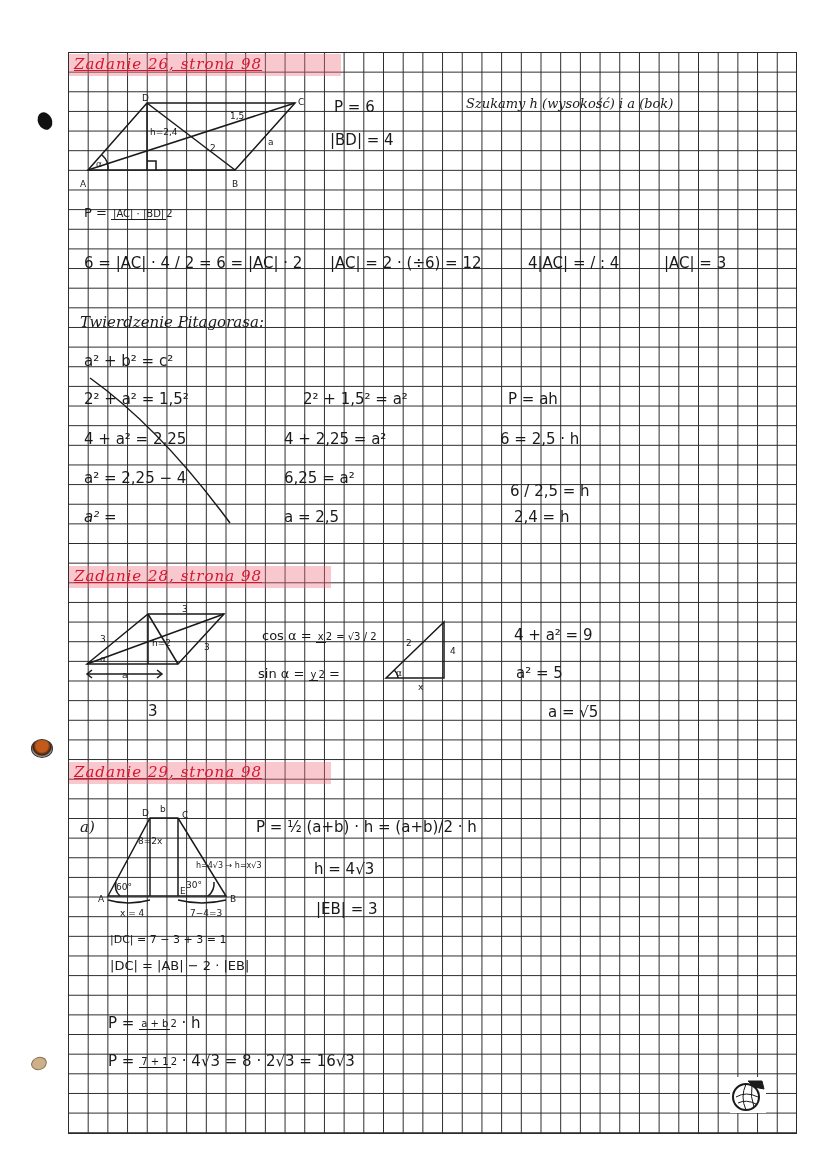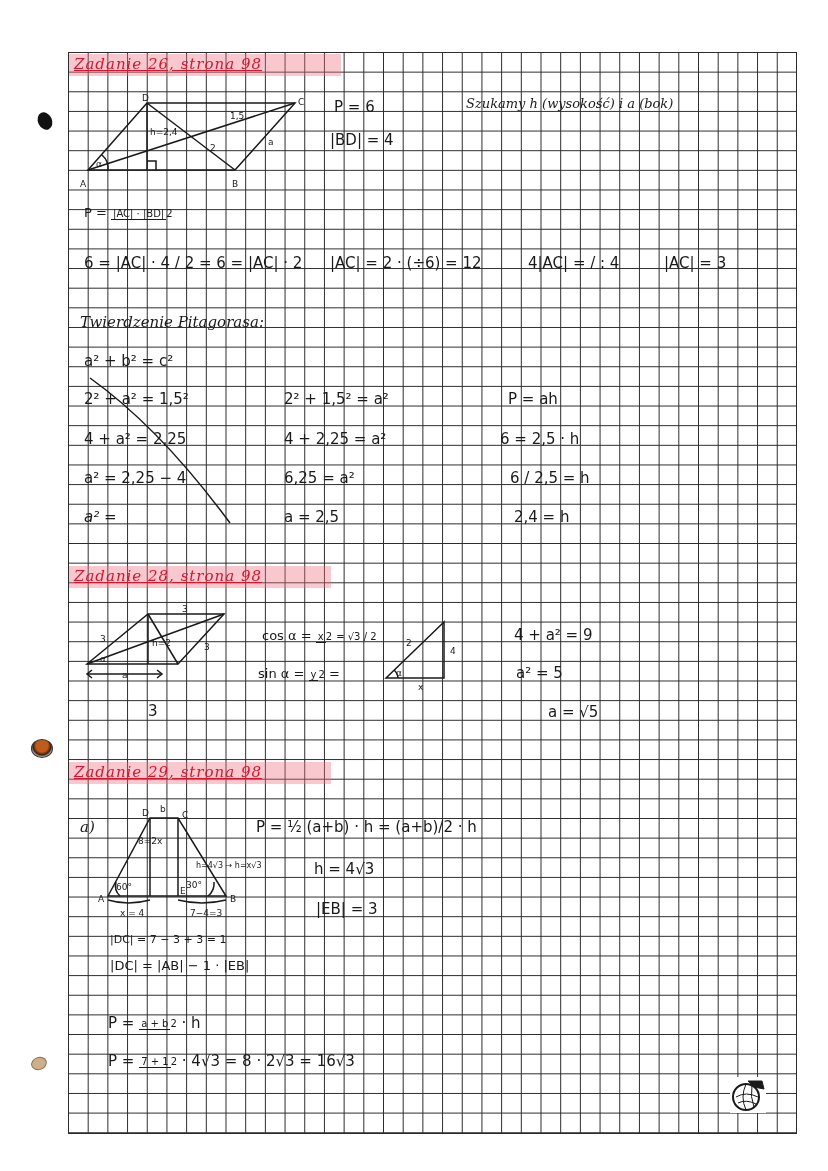--- a/index.html
+++ b/index.html
@@ -84,28 +84,28 @@
 <div class="t" style="left:84px;top:352px;">a² + b² = c²</div>
 
 <div class="t" style="left:84px;top:390px;">2² + a² = 1,5²</div>
 <div class="t" style="left:84px;top:430px;">4 + a² = 2,25</div>
 <div class="t" style="left:84px;top:469px;">a² = 2,25 − 4</div>
 <div class="t" style="left:84px;top:508px;font-style:italic;">a² =</div>
 <svg class="fig" style="left:90px;top:378px;" width="150" height="150">
     <path d="M0,0 Q70,50 140,145"></path>
   </svg>
 
-<div class="t" style="left:284px;top:390px;">2² + 1,5² = a²</div>
+<div class="t" style="left:284px;top:390px;padding-left:19px;">2² + 1,5² = a²</div>
 <div class="t" style="left:284px;top:430px;">4 + 2,25 = a²</div>
 <div class="t" style="left:284px;top:469px;">6,25 = a²</div>
 <div class="t" style="left:284px;top:508px;">a = 2,5</div>
 
 <div class="t" style="left:508px;top:390px;">P = ah</div>
 <div class="t" style="left:500px;top:430px;">6 = 2,5 · h</div>
-<div class="t" style="left:510px;top:469px;">6 / 2,5 = h</div>
+<div class="t" style="left:510px;top:482px;">6 / 2,5 = h</div>
 <div class="t" style="left:514px;top:508px;">2,4 = h</div>
 
 <div class="hl" style="left:69px;top:566px;width:262px;height:22px;"></div>
 <div class="title" style="left:74px;top:567px;">Zadanie 28, strona 98</div>
 
 <svg class="fig" style="left:82px;top:612px;" width="170" height="110" viewBox="0 0 170 110">
   <polygon points="5,52 66,2 142,2 96,52"></polygon>
   <line x1="5" y1="52" x2="142" y2="2"></line>
   <line x1="66" y1="2" x2="96" y2="52"></line>
   <line x1="66" y1="2" x2="66" y2="52"></line>
@@ -176,21 +176,21 @@
   <text x="98" y="62" style="font-size:8px;">h=4√3 → h=x√3</text>
   <text x="22" y="110">x = 4</text>
   <text x="92" y="110">7−4=3</text>
 </svg>
 
 <div class="t" style="left:256px;top:818px;">P = ½ (a+b) · h = (a+b)/2 · h</div>
 <div class="t" style="left:314px;top:860px;">h = 4√3</div>
 <div class="t" style="left:284px;top:900px;padding-left:32px;">|EB| = 3</div>
 
 <div class="t med" style="left:110px;top:933px;font-size:11px;">|DC| = 7 − 3 + 3 = 1</div>
-<div class="t med" style="left:110px;top:958px;">|DC| = |AB| − 1 · |EB|</div>
+<div class="t med" style="left:110px;top:958px;">|DC| = |AB| − 2 · |EB|</div>
 
 <div class="t" style="left:108px;top:1014px;">
   <span>P =</span>
   <span class="frac">
       <span class="num">a + b</span>
       <span>2</span>
     </span>
   <span>· h</span>
 </div>
 <div class="t" style="left:108px;top:1052px;">

